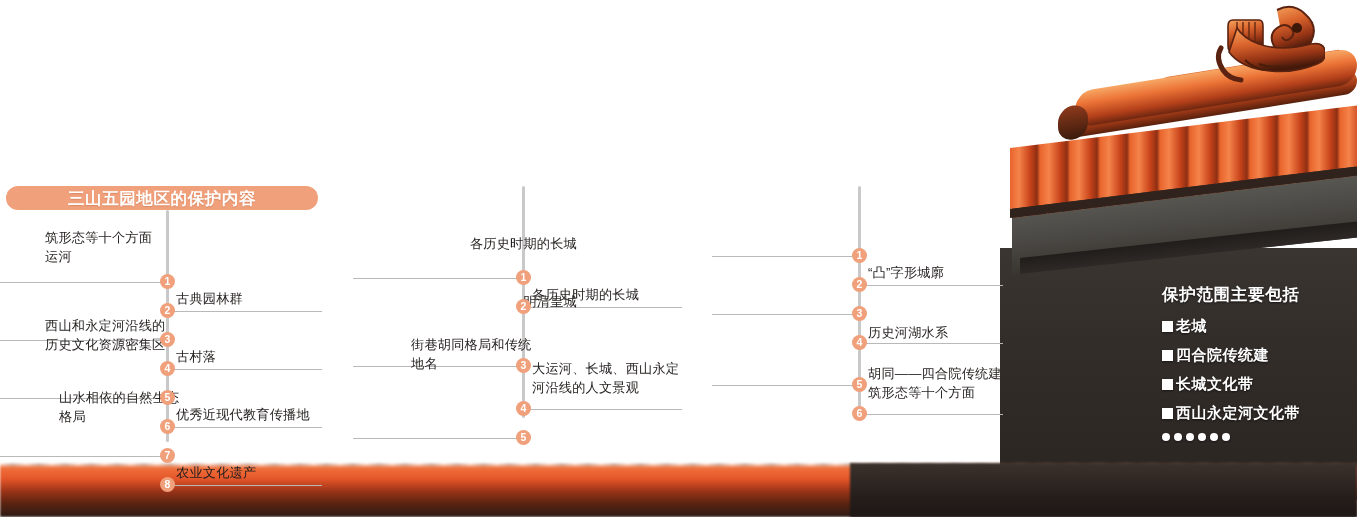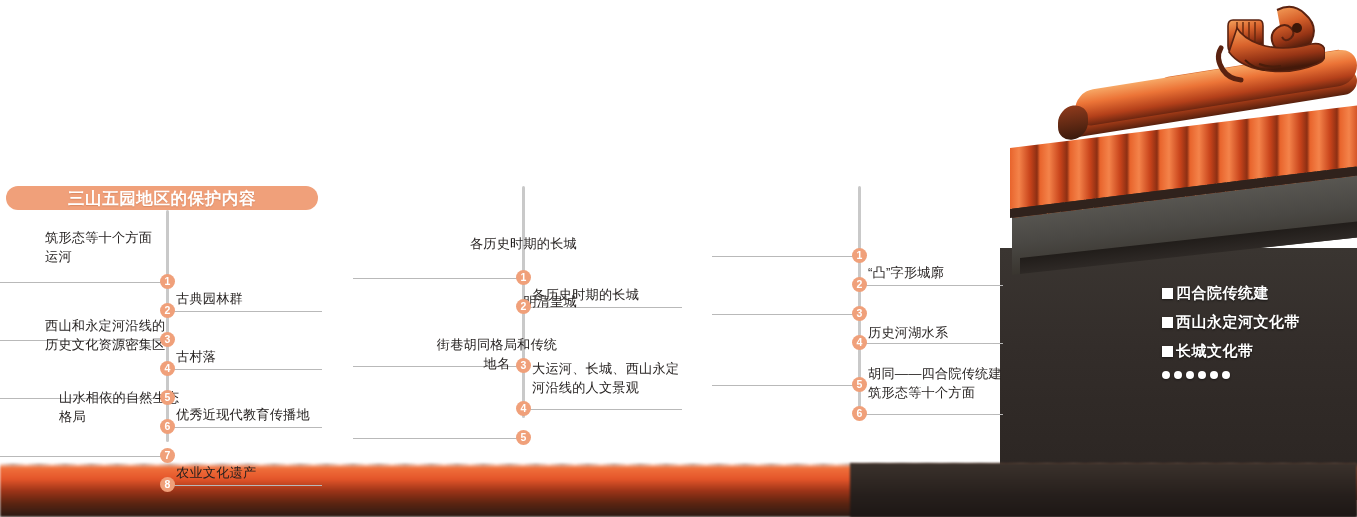--- a/index.html
+++ b/index.html
@@ -336,46 +336,51 @@
 
     <div class="row" style="top:149px">
       <div class="tick" style="left:144px; width:141px; top:8px"></div>
       <div class="badge" style="left:134px; top:0">4</div>
       <div class="lbl right" style="left:150px; top:-12px; width:150px">历史河湖水系</div>
     </div>
 
     <div class="row" style="top:191px">
       <div class="tick" style="left:-6px; width:146px; top:8px"></div>
       <div class="badge" style="left:134px; top:0">5</div>
-      <div class="lbl left" style="right:146px; top:-42px; width:150px; text-align:center">街巷胡同格局和传统
+      <div class="lbl left" style="right:157px; top:-42px; width:150px; text-align:left">街巷胡同格局和传统
 地名</div>
     </div>
 
     <div class="row" style="top:220px">
       <div class="tick" style="left:144px; width:141px; top:8px"></div>
       <div class="badge" style="left:134px; top:0">6</div>
       <div class="lbl right" style="left:150px; top:-42px; width:160px">胡同——四合院传统建
 筑形态等十个方面</div>
     </div>
   </div>
 </div>
 
 <div id="info-panel">
-
+  <div id="info-title">保护范围主要包括</div>
+
+  <div class="info-item">
+    <span class="info-sq"></span>
+    <span>老城</span>
+  </div>
   <div class="info-item">
     <span class="info-sq"></span>
     <span>四合院传统建</span>
   </div>
   <div class="info-item">
     <span class="info-sq"></span>
-    <span>西山永定河文化带</span>
+    <span>长城文化带</span>
   </div>
   <div class="info-item">
     <span class="info-sq"></span>
-    <span>长城文化带</span>
+    <span>西山永定河文化带</span>
   </div>
 
   <div id="info-dots">
       <i></i>
       <i></i>
       <i></i>
       <i></i>
       <i></i>
       <i></i>
     </div>

